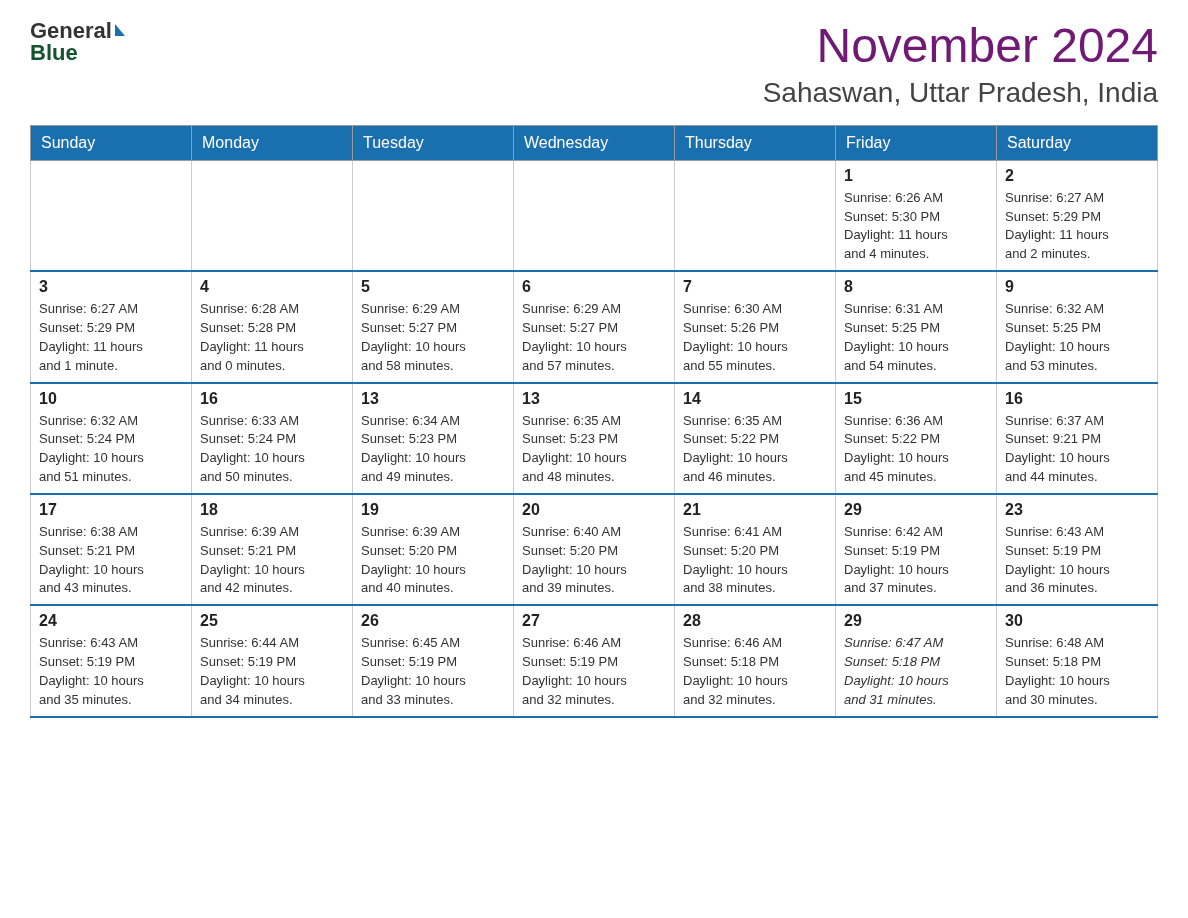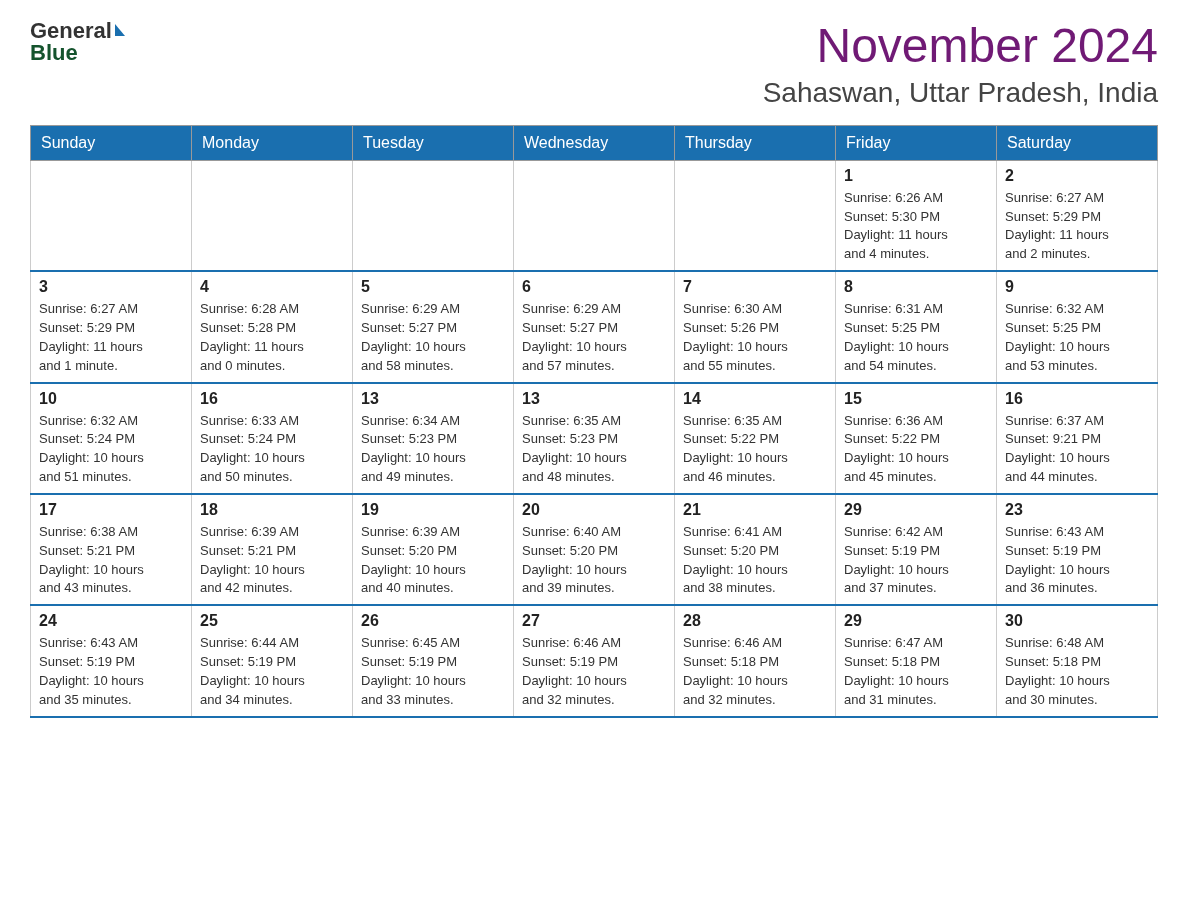--- a/index.html
+++ b/index.html
@@ -336,21 +336,21 @@
         </td>
         <td>
           <span class="day-number">28</span>
           <div class="day-info" style="white-space: pre-line;">Sunrise: 6:46 AM
 Sunset: 5:18 PM
 Daylight: 10 hours
 and 32 minutes.</div>
         </td>
         <td>
           <span class="day-number">29</span>
-          <div class="day-info" style="white-space: pre-line;">Sunrise: 6:47 AM
+          <div class="day-info" style="white-space: pre-line; font-style: italic;">Sunrise: 6:47 AM
 Sunset: 5:18 PM
 Daylight: 10 hours
 and 31 minutes.</div>
         </td>
         <td>
           <span class="day-number">30</span>
           <div class="day-info" style="white-space: pre-line;">Sunrise: 6:48 AM
 Sunset: 5:18 PM
 Daylight: 10 hours
 and 30 minutes.</div>

